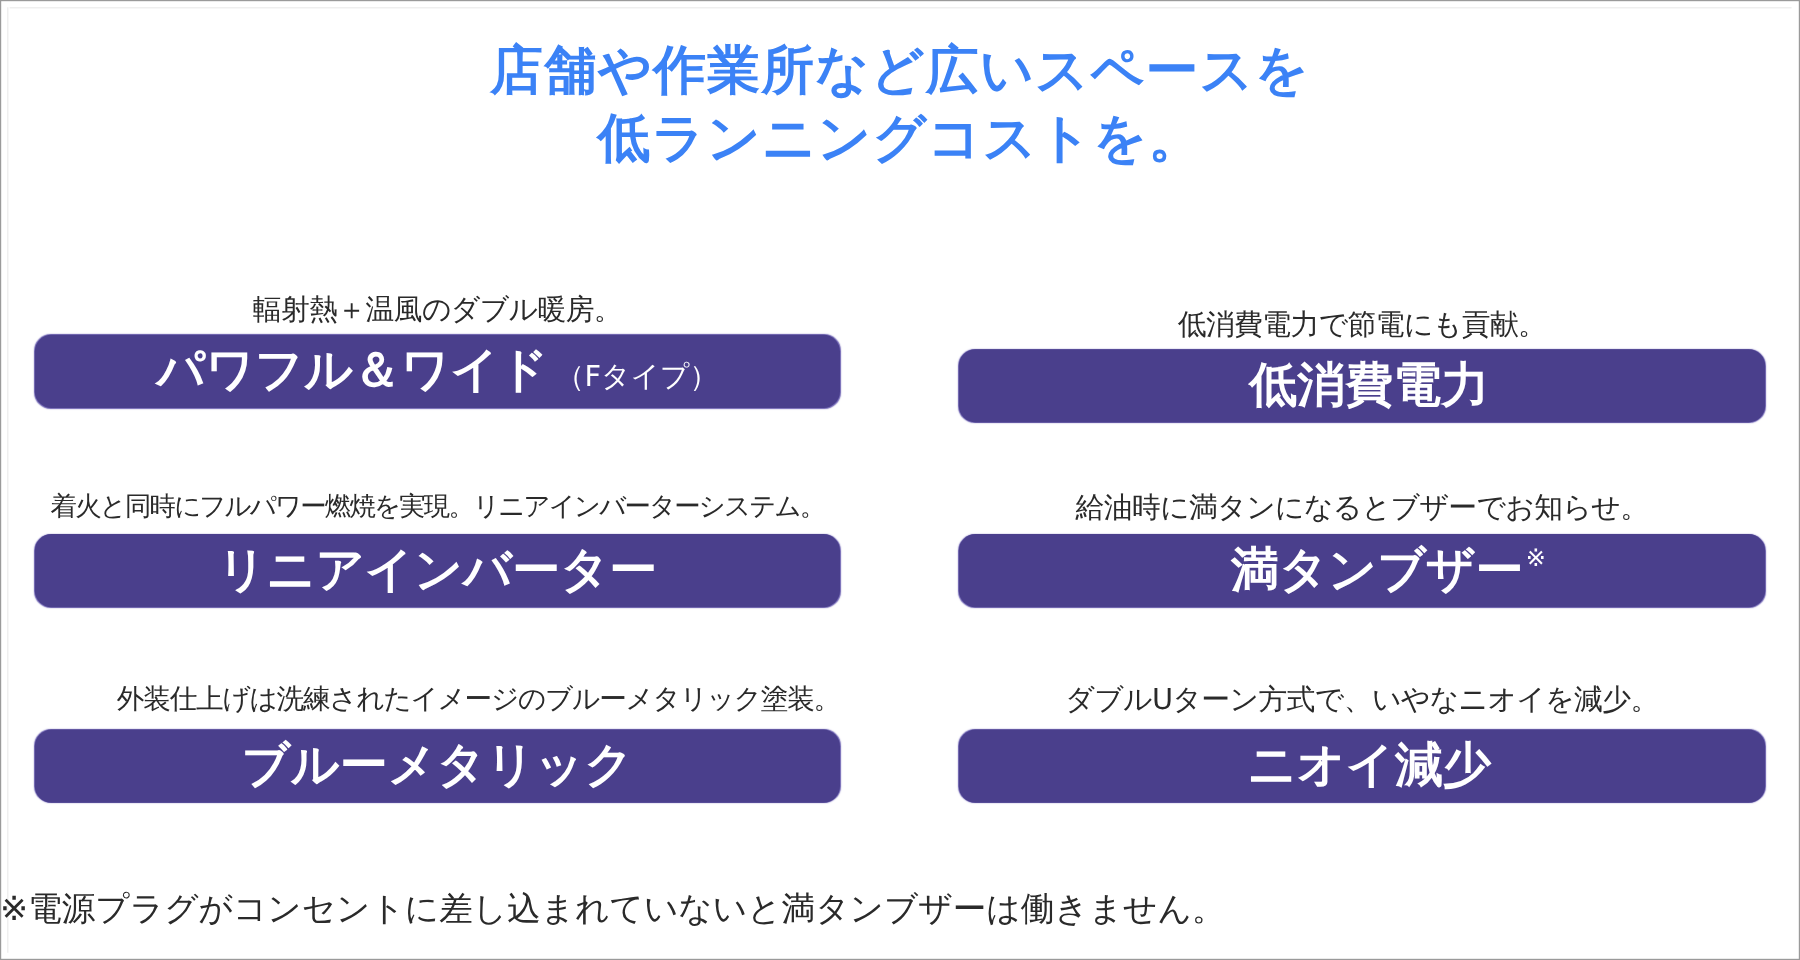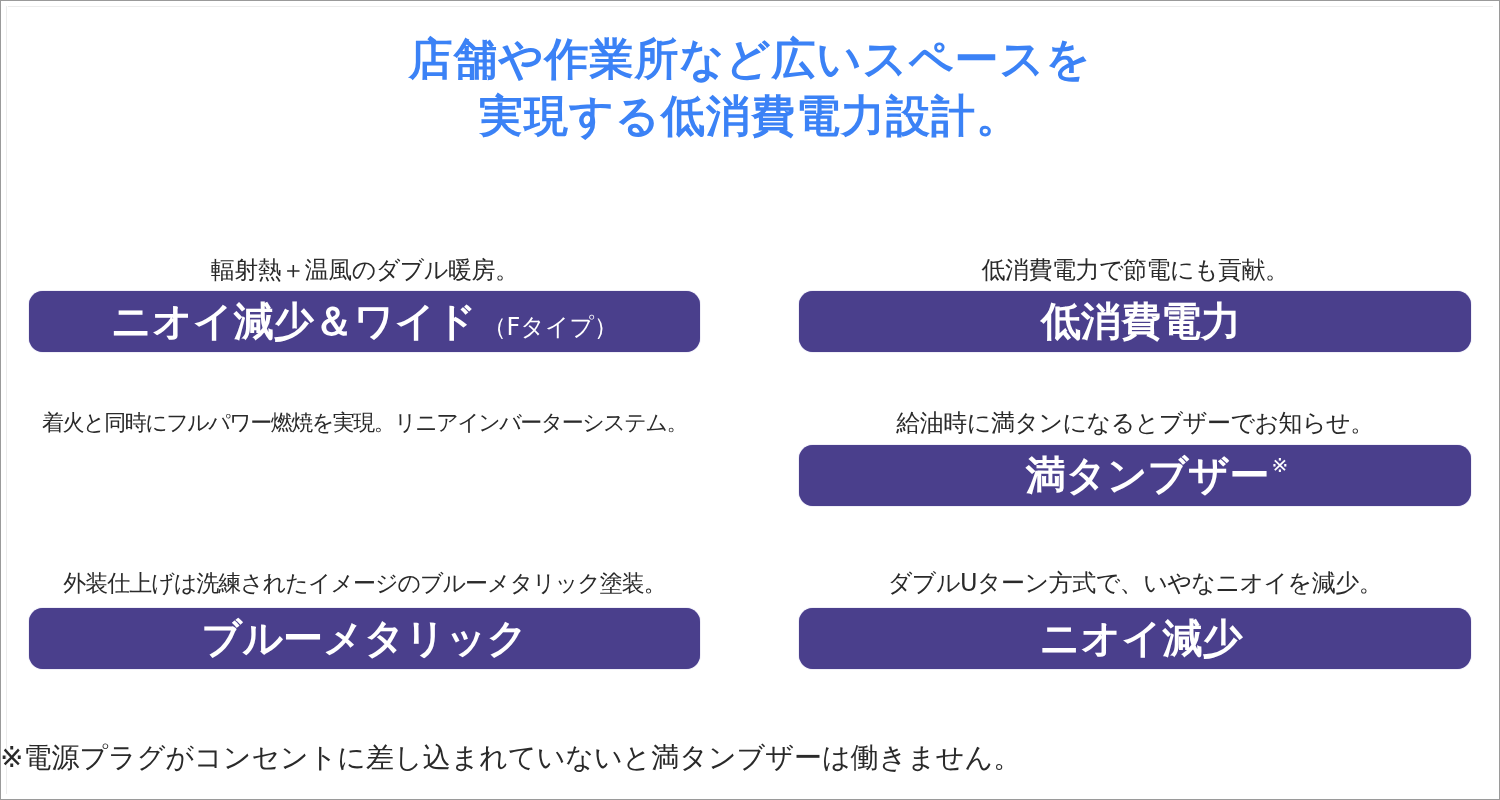--- a/index.html
+++ b/index.html
@@ -39,50 +39,53 @@
 </style>
 </head>
 <body>
 
 <div class="frame"></div>
 <div class="inner-line-top"></div>
 <div class="inner-line-left"></div>
 
 <div class="headline">
   <div>店舗や作業所など広いスペースを</div>
-  <div>実現する低消費電力設計。</div>
+  <div>低ランニングコストを。</div>
 </div>
 
-<div class="feature col-l" style="top:255px;">
+<div class="feature col-l" style="top:243px;">
   <div class="caption">輻射熱＋温風のダブル暖房。</div>
   <div class="pill" style="margin-top:6px;">
-    <span>ニオイ減少＆ワイド</span><span class="sub">（Fタイプ）</span>
+    <span>パワフル＆ワイド</span><span class="sub">（Fタイプ）</span>
   </div>
 </div>
 
 <div class="feature col-r" style="top:255px;">
   <div class="caption">低消費電力で節電にも貢献。</div>
   <div class="pill" style="margin-top:6px;padding-left:12px;">
     <span>低消費電力</span>
   </div>
 </div>
 
 <div class="feature col-l" style="top:408px;">
   <div class="caption" style="font-size:22px; letter-spacing:-1.5px;">着火と同時にフルパワー燃焼を実現。リニアインバーターシステム。</div>
+  <div class="pill" style="margin-top:7px;">
+    <span>リニアインバーター</span>
+  </div>
 </div>
 
 <div class="feature col-r" style="top:408px;">
   <div class="caption">給油時に満タンになるとブザーでお知らせ。</div>
   <div class="pill" style="margin-top:7px;padding-left:44px;">
     <span>満タンブザー</span><span class="mark">※</span>
   </div>
 </div>
 
 <div class="feature col-l" style="top:568px;">
-  <div class="caption" style="font-size:23px; letter-spacing:-1px;">外装仕上げは洗練されたイメージのブルーメタリック塗装。</div>
+  <div class="caption" style="font-size:23px; letter-spacing:-1px;text-align:right;">外装仕上げは洗練されたイメージのブルーメタリック塗装。</div>
   <div class="pill" style="margin-top:10px;">
     <span>ブルーメタリック</span>
   </div>
 </div>
 
 <div class="feature col-r" style="top:568px;">
   <div class="caption">ダブルUターン方式で、いやなニオイを減少。</div>
   <div class="pill" style="margin-top:10px;padding-left:12px;">
     <span>ニオイ減少</span>
   </div>

